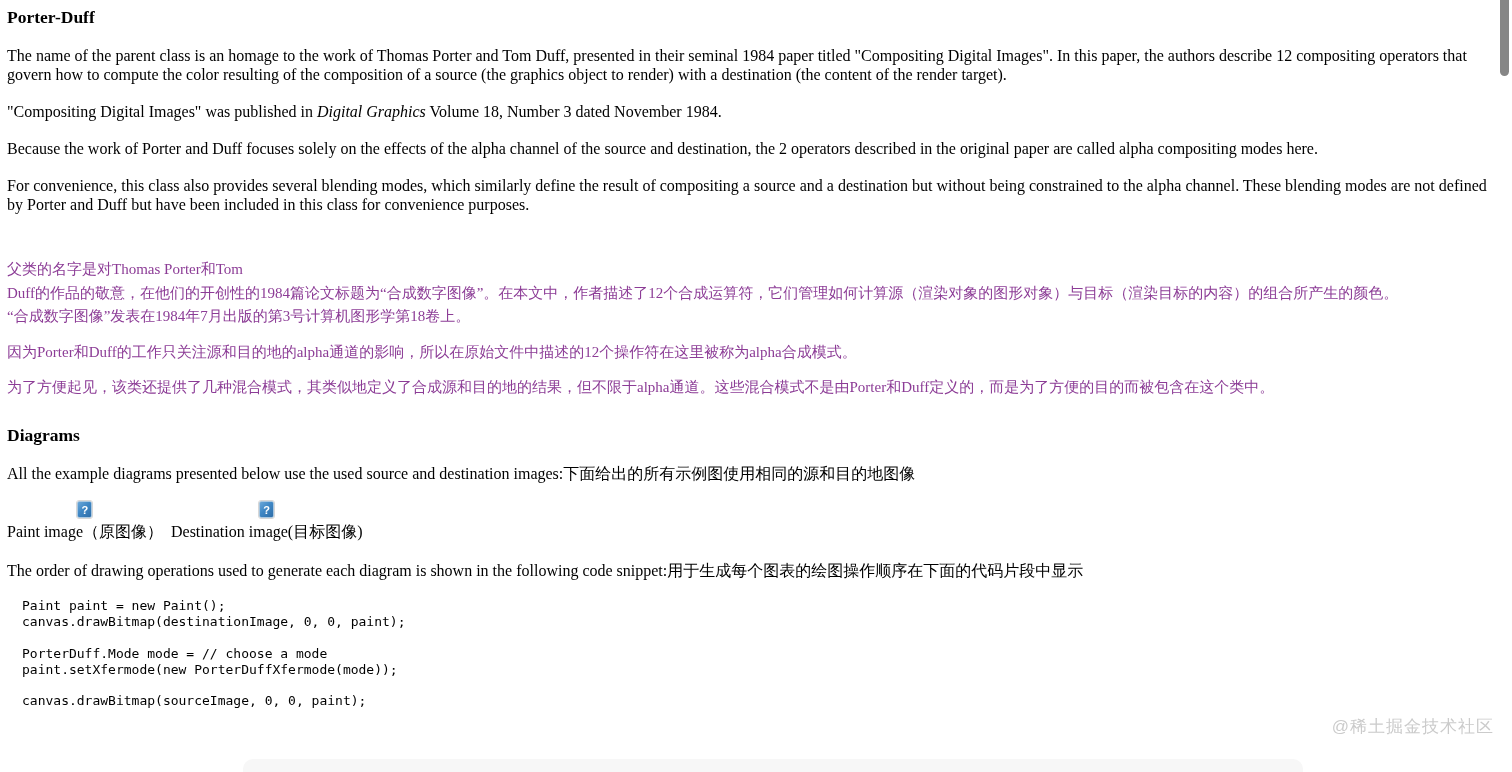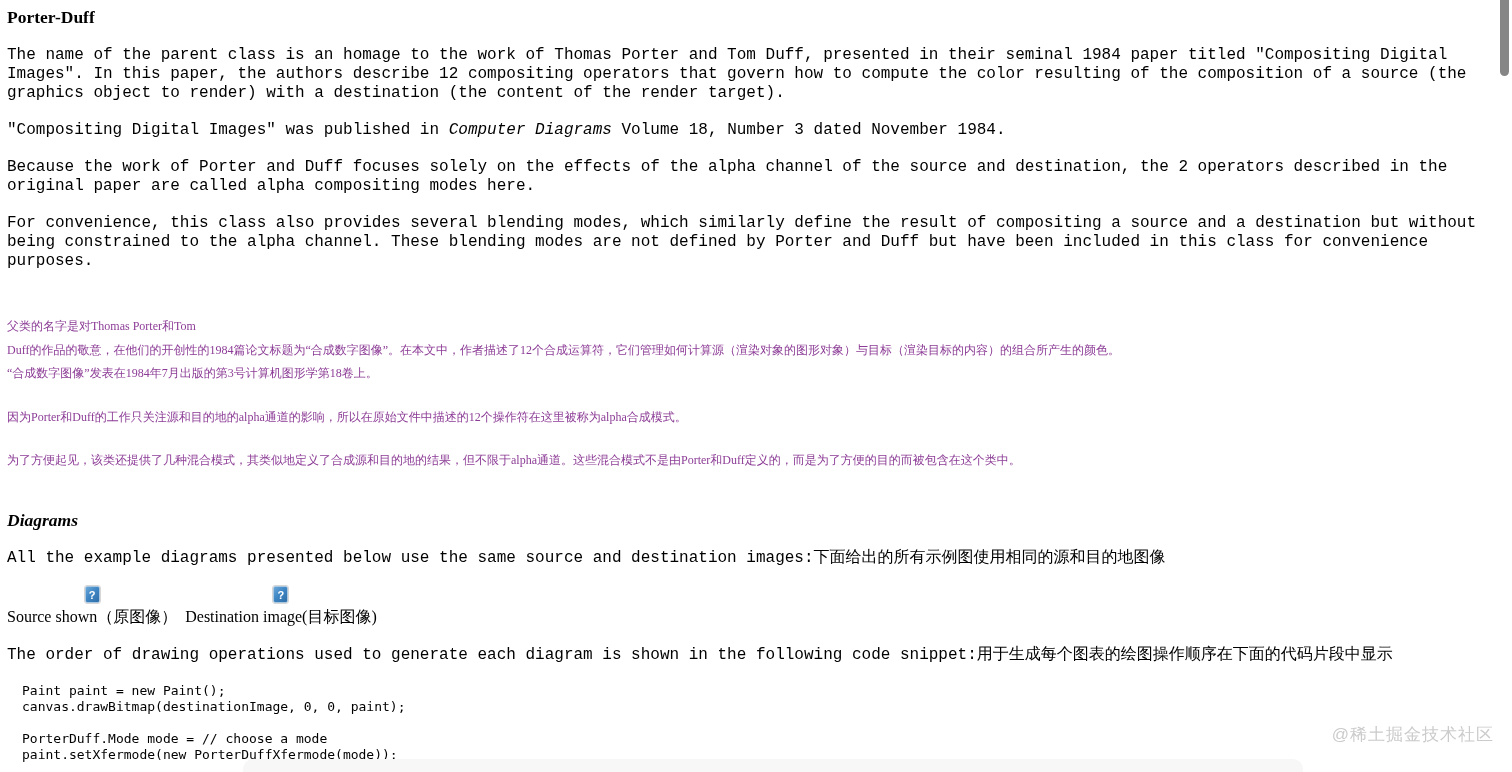--- a/index.html
+++ b/index.html
@@ -13,34 +13,33 @@
     position: relative;
   }
   .page { padding: 6px 23px 0 7px; }
 
   h3.heading {
     font-size: 17.5px;
     font-weight: bold;
     margin: 0 0 10px 0;
     line-height: 22px;
   }
-  h3.heading.later { margin-top: 36px; font-style: italic; }
+  h3.heading.later { margin-top: 24px; }
 
   p.para {
     font-size: 16px;
     line-height: 19px;
     margin: 18px 0;
-    font-family: Liberation Mono, monospace;
   }
 
   p.zh {
     color: #8c3c96;
-    font-size: 12px;
+    font-size: 15px;
     line-height: 23.5px;
-    margin: 20px 0;
+    margin: 12px 0;
     font-family: Liberation Serif, serif;
   }
   p.zh.first { margin-top: 44px; }
 
   .figures {
     display: flex;
     gap: 8px;
     margin: 14px 0 8px 0;
   }
   .figure { text-align: center; }
@@ -71,21 +70,21 @@
     font-size: 13px;
     line-height: 15.8px;
     margin: 18px 0 9px 0;
     padding-left: 15px;
     white-space: pre;
   }
 
   .watermark {
     position: absolute;
     right: 18px;
-    bottom: 26px;
+    bottom: 34px;
     color: #cbcbcb;
     font-family: "Liberation Sans", "DejaVu Sans", sans-serif;
     font-size: 17px;
     letter-spacing: 1px;
     pointer-events: none;
   }
 
   .scrollbar-thumb {
     position: absolute;
     top: 0;
@@ -108,40 +107,40 @@
 </style>
 </head>
 <body>
 
 <div class="page">
 
   <h3 class="heading">Porter-Duff</h3>
 
   <p class="para">The name of the parent class is an homage to the work of Thomas Porter and Tom Duff, presented in their seminal 1984 paper titled "Compositing Digital Images". In this paper, the authors describe 12 compositing operators that govern how to compute the color resulting of the composition of a source (the graphics object to render) with a destination (the content of the render target).</p>
 
-  <p class="para"><span>"Compositing Digital Images" was published in </span><i>Computer Diagrams</i><span> Volume 18, Number 3 dated November 1984.</span></p>
+  <p class="para"><span>"Compositing Digital Images" was published in </span><i>Digital Graphics</i><span> Volume 18, Number 3 dated November 1984.</span></p>
 
   <p class="para">Because the work of Porter and Duff focuses solely on the effects of the alpha channel of the source and destination, the 2 operators described in the original paper are called alpha compositing modes here.</p>
 
   <p class="para">For convenience, this class also provides several blending modes, which similarly define the result of compositing a source and a destination but without being constrained to the alpha channel. These blending modes are not defined by Porter and Duff but have been included in this class for convenience purposes.</p>
 
   <p class="zh first"><span>父类的名字是对Thomas Porter和Tom</span><br><span>Duff的作品的敬意，在他们的开创性的1984篇论文标题为“合成数字图像”。在本文中，作者描述了12个合成运算符，它们管理如何计算源（渲染对象的图形对象）与目标（渲染目标的内容）的组合所产生的颜色。</span><br><span>“合成数字图像”发表在1984年7月出版的第3号计算机图形学第18卷上。</span></p>
 
   <p class="zh">因为Porter和Duff的工作只关注源和目的地的alpha通道的影响，所以在原始文件中描述的12个操作符在这里被称为alpha合成模式。</p>
 
   <p class="zh">为了方便起见，该类还提供了几种混合模式，其类似地定义了合成源和目的地的结果，但不限于alpha通道。这些混合模式不是由Porter和Duff定义的，而是为了方便的目的而被包含在这个类中。</p>
 
   <h3 class="heading later">Diagrams</h3>
 
-  <p class="para">All the example diagrams presented below use the same source and destination images:下面给出的所有示例图使用相同的源和目的地图像</p>
+  <p class="para">All the example diagrams presented below use the used source and destination images:下面给出的所有示例图使用相同的源和目的地图像</p>
 
   <div class="figures">
     <div class="figure">
       <span class="broken-img"><span>?</span></span>
-      <div class="caption">Source shown（原图像）</div>
+      <div class="caption">Paint image（原图像）</div>
     </div>
     <div class="figure">
       <span class="broken-img"><span>?</span></span>
       <div class="caption">Destination image(目标图像)</div>
     </div>
   </div>
 
   <p class="para">The order of drawing operations used to generate each diagram is shown in the following code snippet:用于生成每个图表的绘图操作顺序在下面的代码片段中显示</p>
 
   <pre class="code">Paint paint = new Paint();

